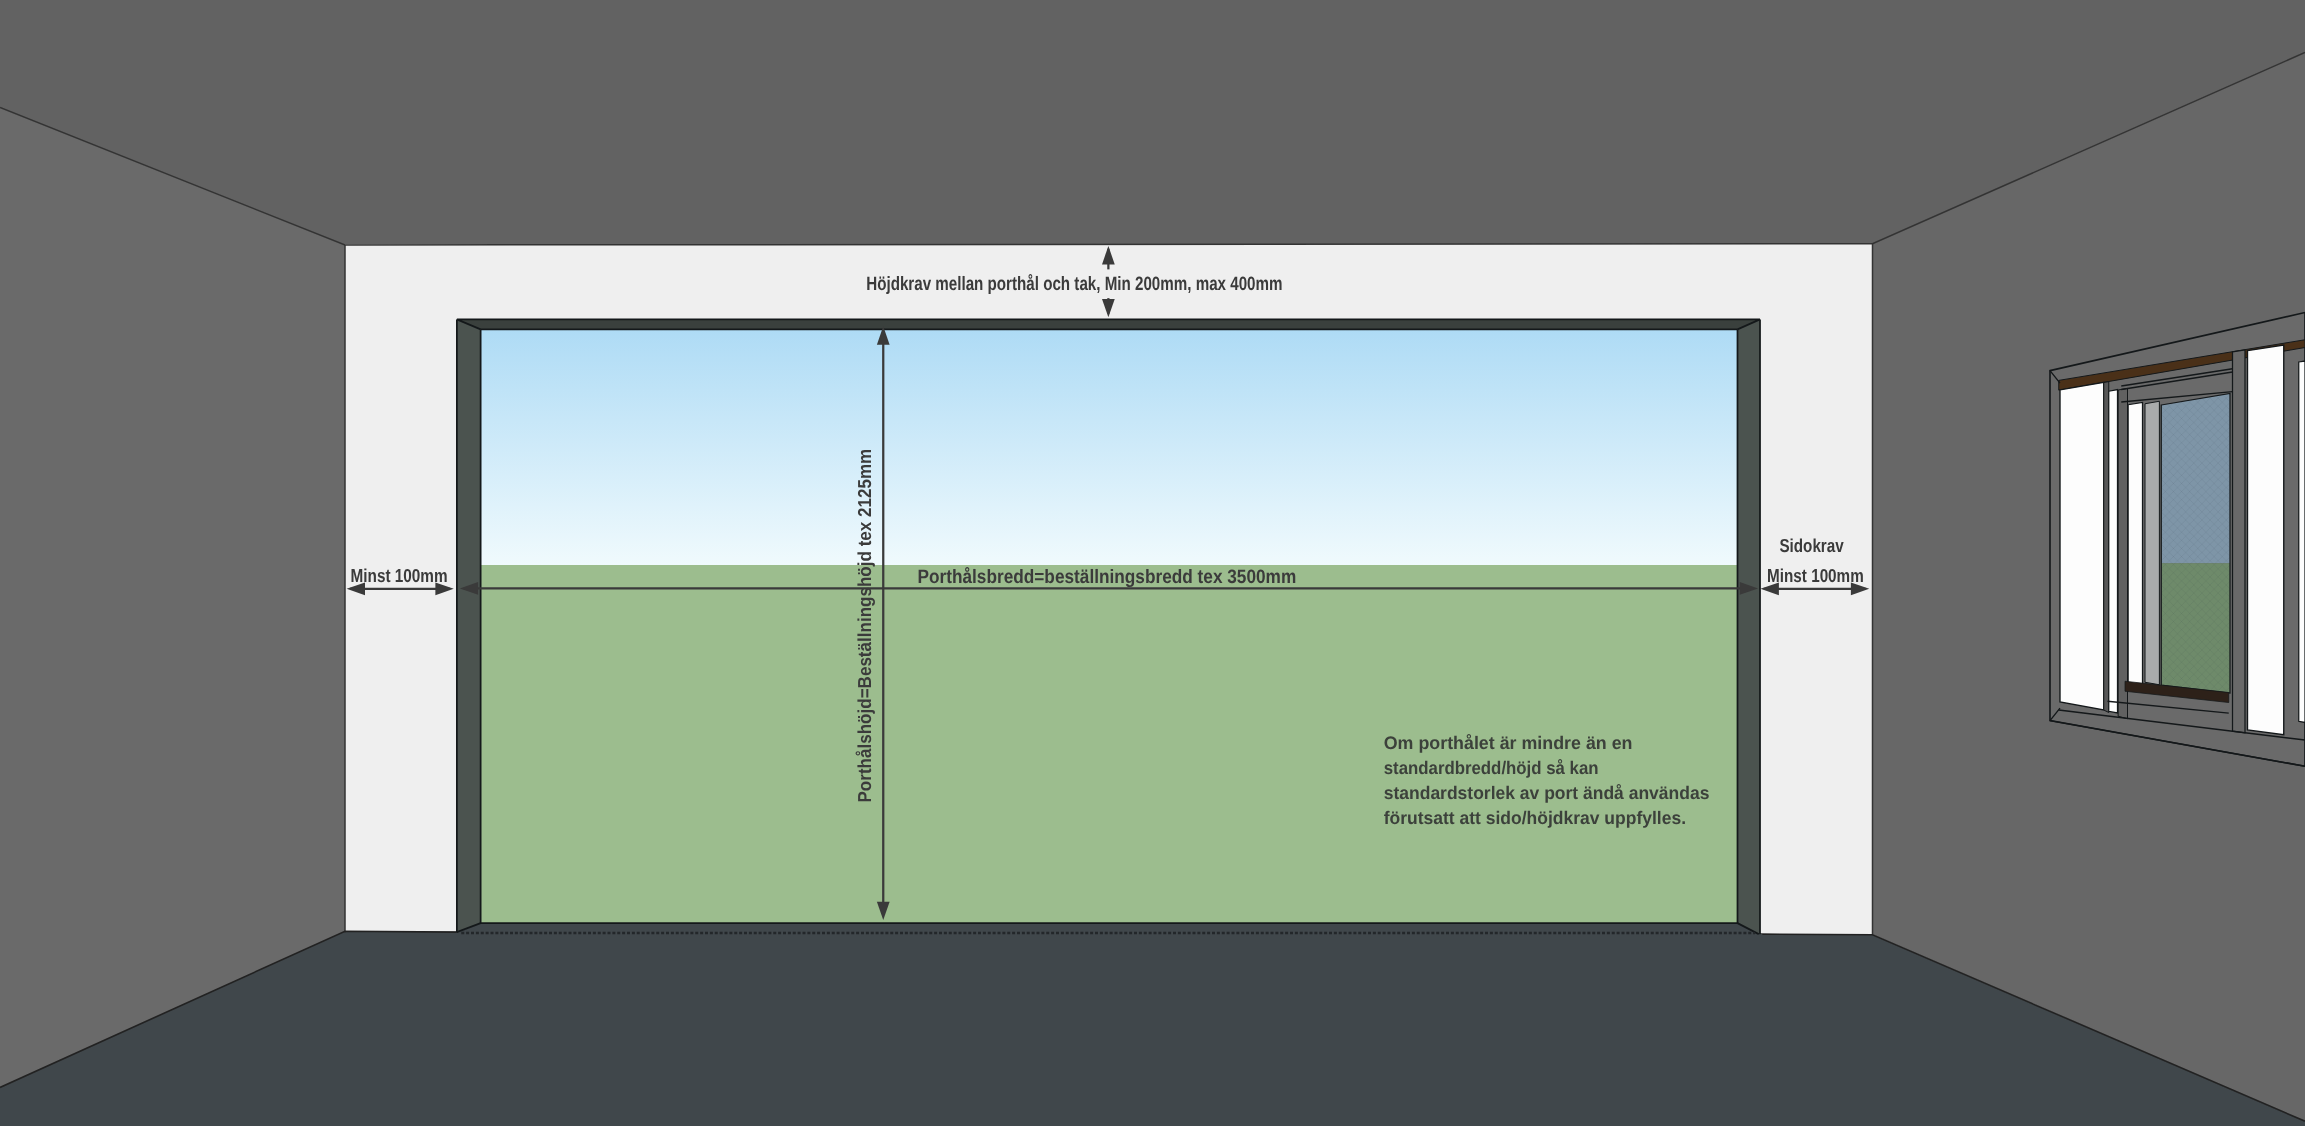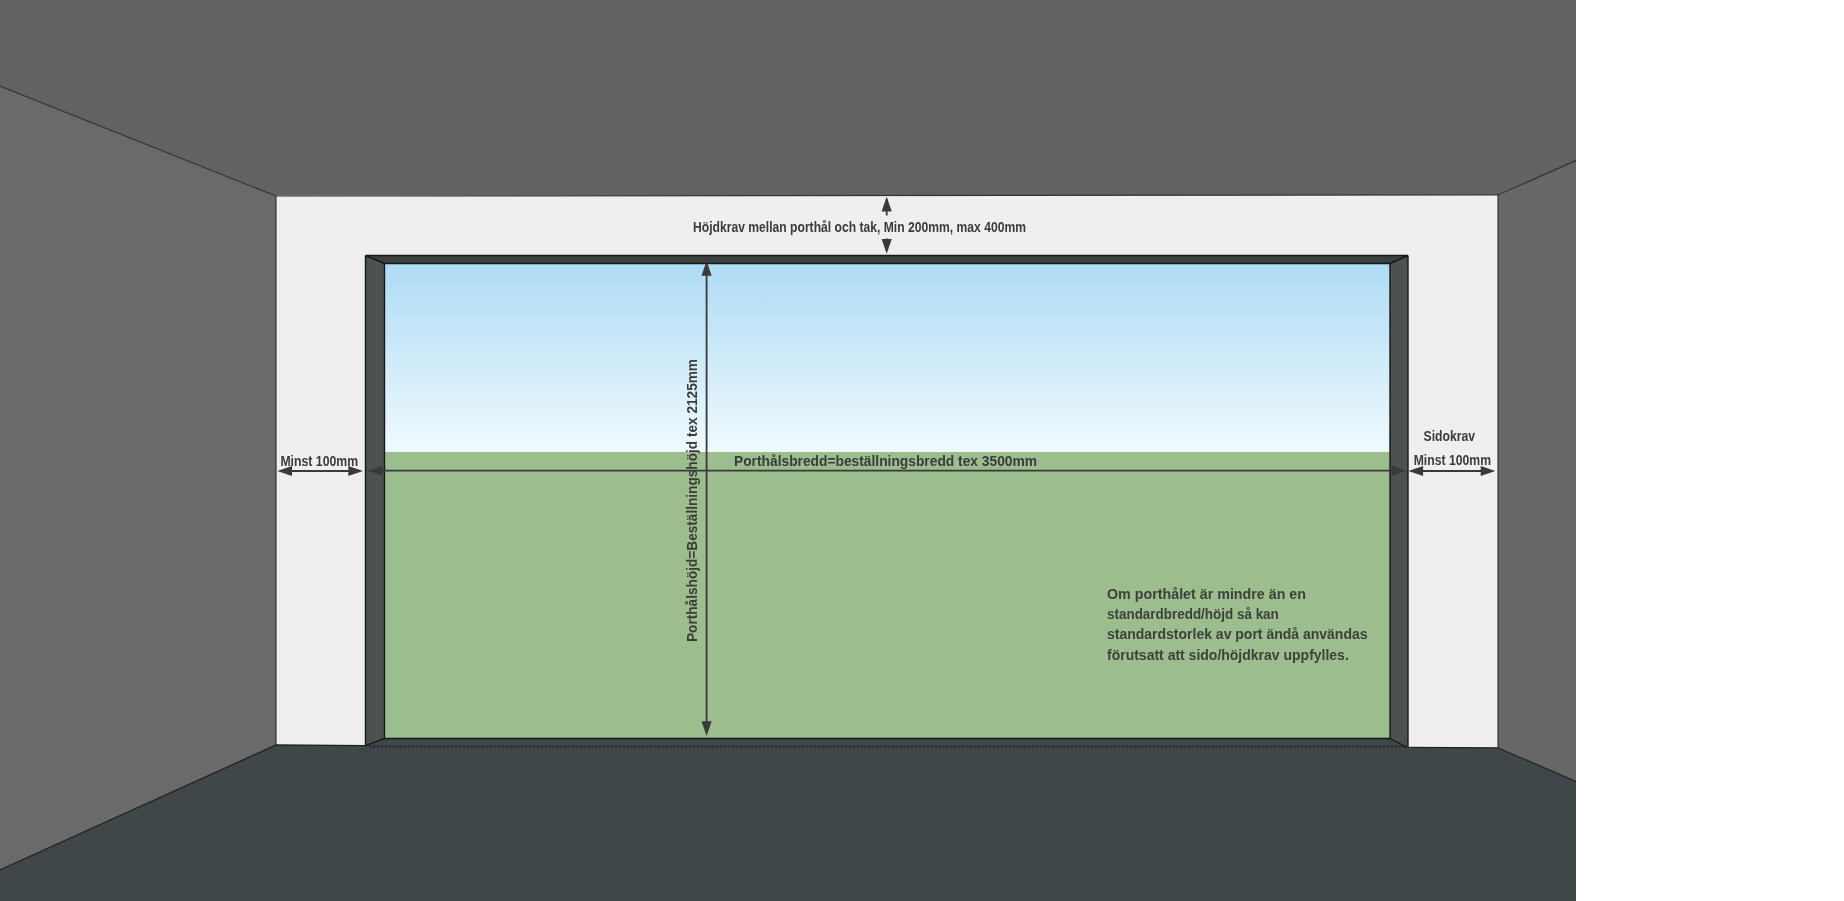--- a/index.html
+++ b/index.html
@@ -1,16 +1,16 @@
 <!DOCTYPE html>
 <html><head>
 <meta charset="utf-8">
 <style>
 html,body{margin:0;padding:0;background:#ffffff;}
-.root{position:relative;width:1576px;height:901px;overflow:hidden;font-family:"Liberation Sans",sans-serif;}
+.root{position:relative;width:1844px;height:901px;overflow:hidden;font-family:"Liberation Sans",sans-serif;}
 svg{position:absolute;top:0;left:0;display:block;}
 text{font-family:"Liberation Sans",sans-serif;font-weight:bold;}
 </style>
 </head>
 <body>
 <div class="root">
 <svg width="1844" height="901" viewBox="0 0 1844 901">
 <defs>
 <linearGradient id="sky" x1="0" y1="0" x2="0" y2="1">
 <stop offset="0" stop-color="#aedbf5"></stop>

